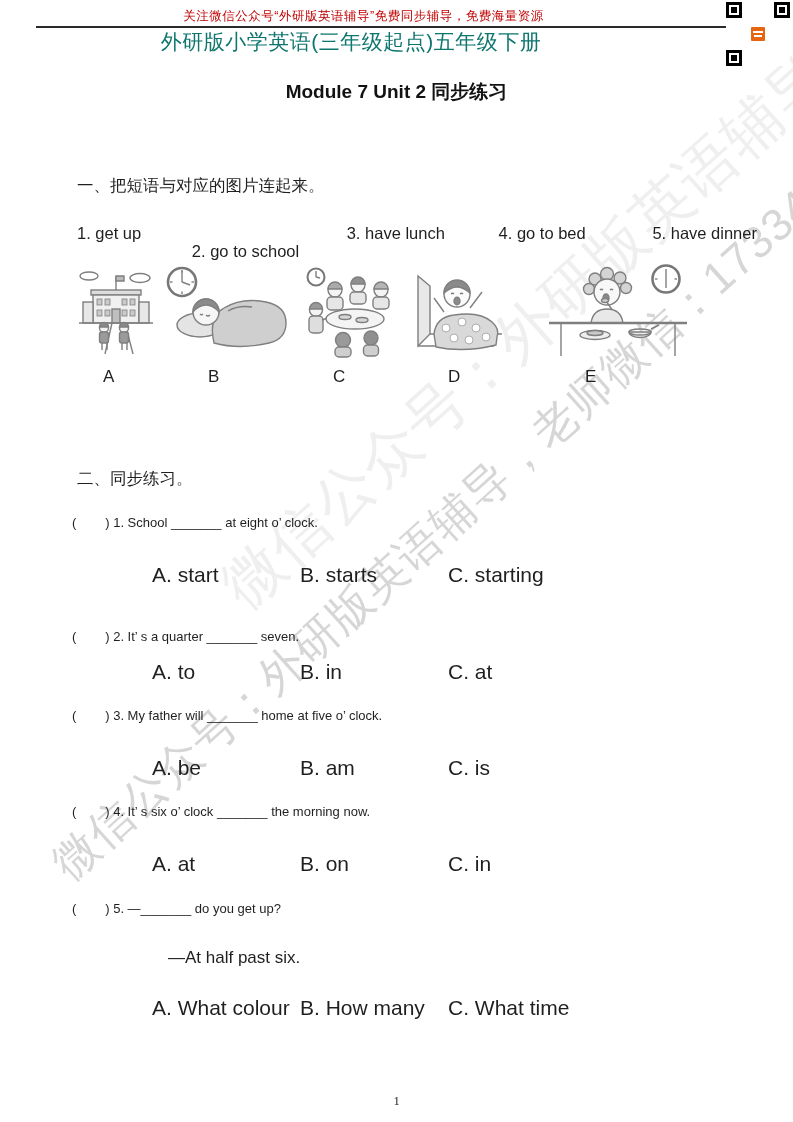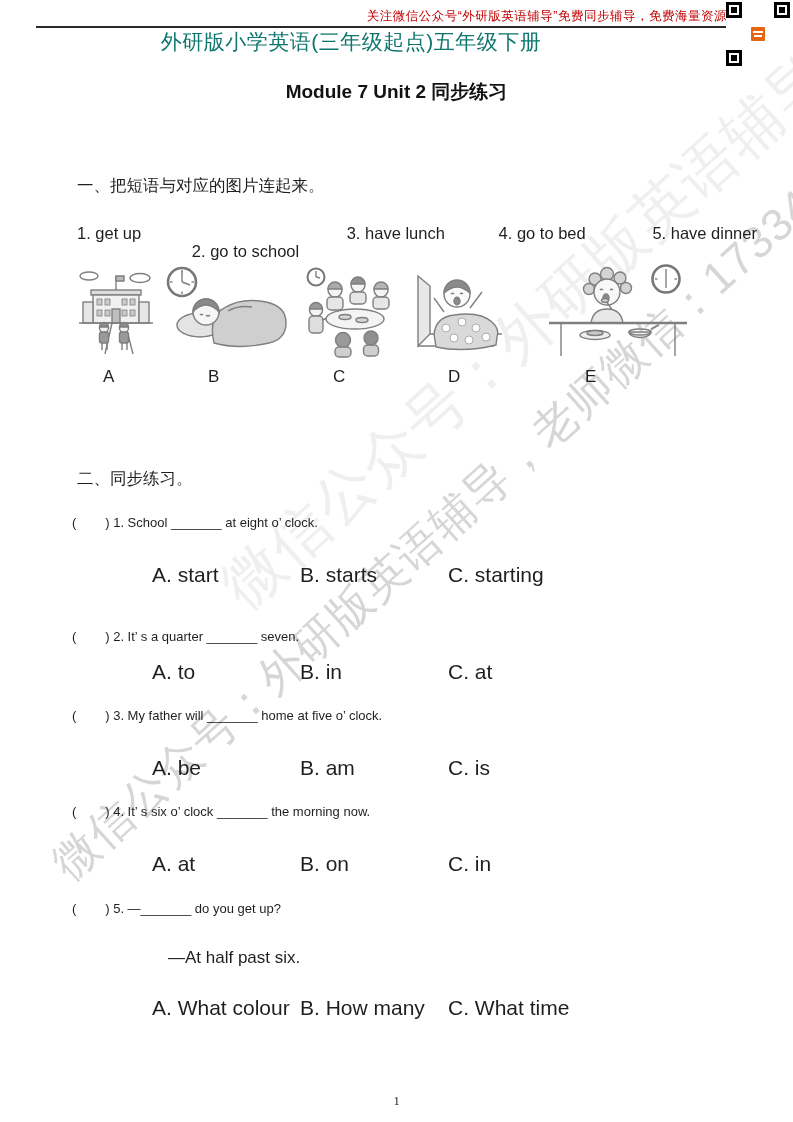--- a/index.html
+++ b/index.html
@@ -4,21 +4,21 @@
 <style>
   * { margin:0; padding:0; box-sizing:border-box; }
   html,body { width:793px; height:1122px; }
   body {
     position:relative; background:#ffffff; overflow:hidden;
     font-family:"Liberation Sans", sans-serif; color:#1f1f1f;
   }
   .abs { position:absolute; }
 
   
-  .notice { top:8px; left:0; width:727px; text-align:right; font-size:12.5px; color:#c00000; letter-spacing:0.5px; }
+  .notice { top:8px; left:0; width:727px; text-align:center; font-size:12.5px; color:#c00000; letter-spacing:0.5px; }
   .header-rule { top:26px; left:36px; width:691px; height:2px; background:#2a2a2a; }
   .qr { top:2px; left:726px; width:64px; height:64px; background:#fff;
     background-image:
       repeating-linear-gradient(90deg,#000 0 3px,#fff 3px 5px,#000 5px 8px,#fff 8px 13px),
       repeating-linear-gradient(0deg,#000 0 3px,#fff 3px 7px,#000 7px 9px,#fff 9px 14px);
     background-blend-mode:lighten; }
   .finder { position:absolute; width:16px; height:16px; border:3px solid #000; background:#fff; }
   .finder i { position:absolute; left:2px; top:2px; width:6px; height:6px; background:#000; display:block; }
   .f-tl { left:0; top:0; } .f-tr { right:0; top:0; } .f-bl { left:0; bottom:0; }
   .qr-logo { position:absolute; left:23px; top:23px; width:18px; height:18px; background:#e8650f; border:2px solid #fff; border-radius:3px; }

